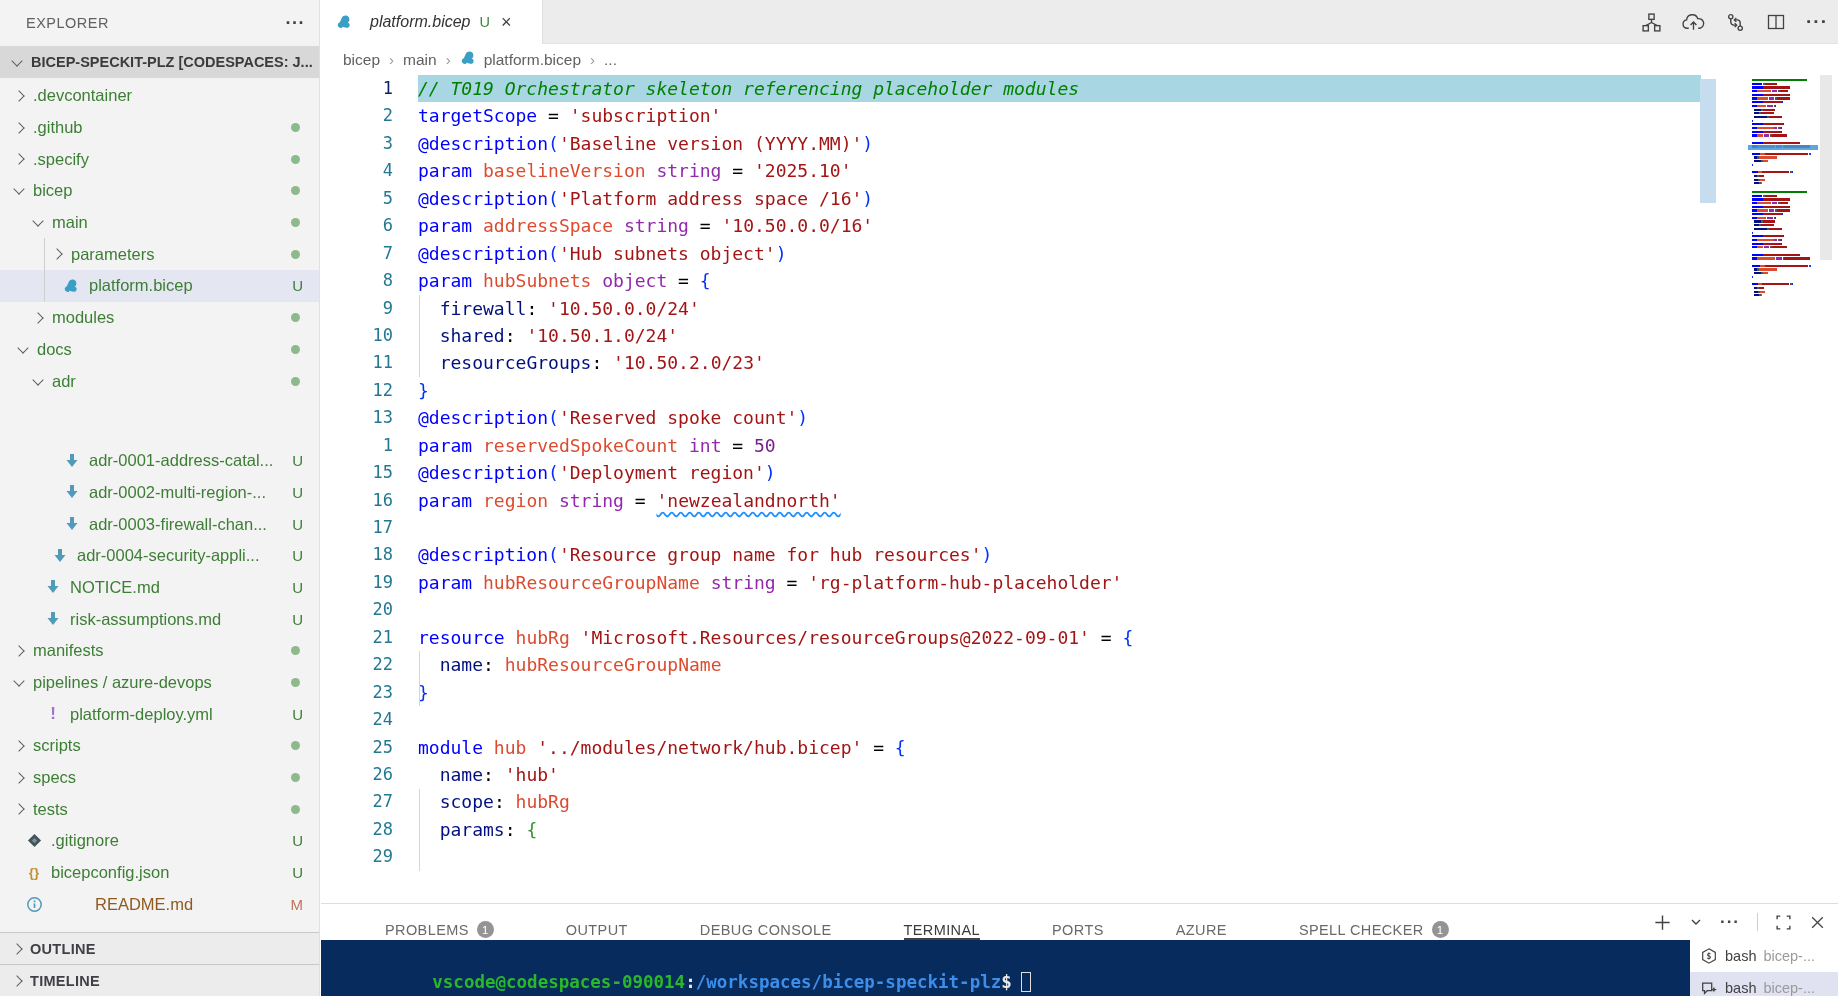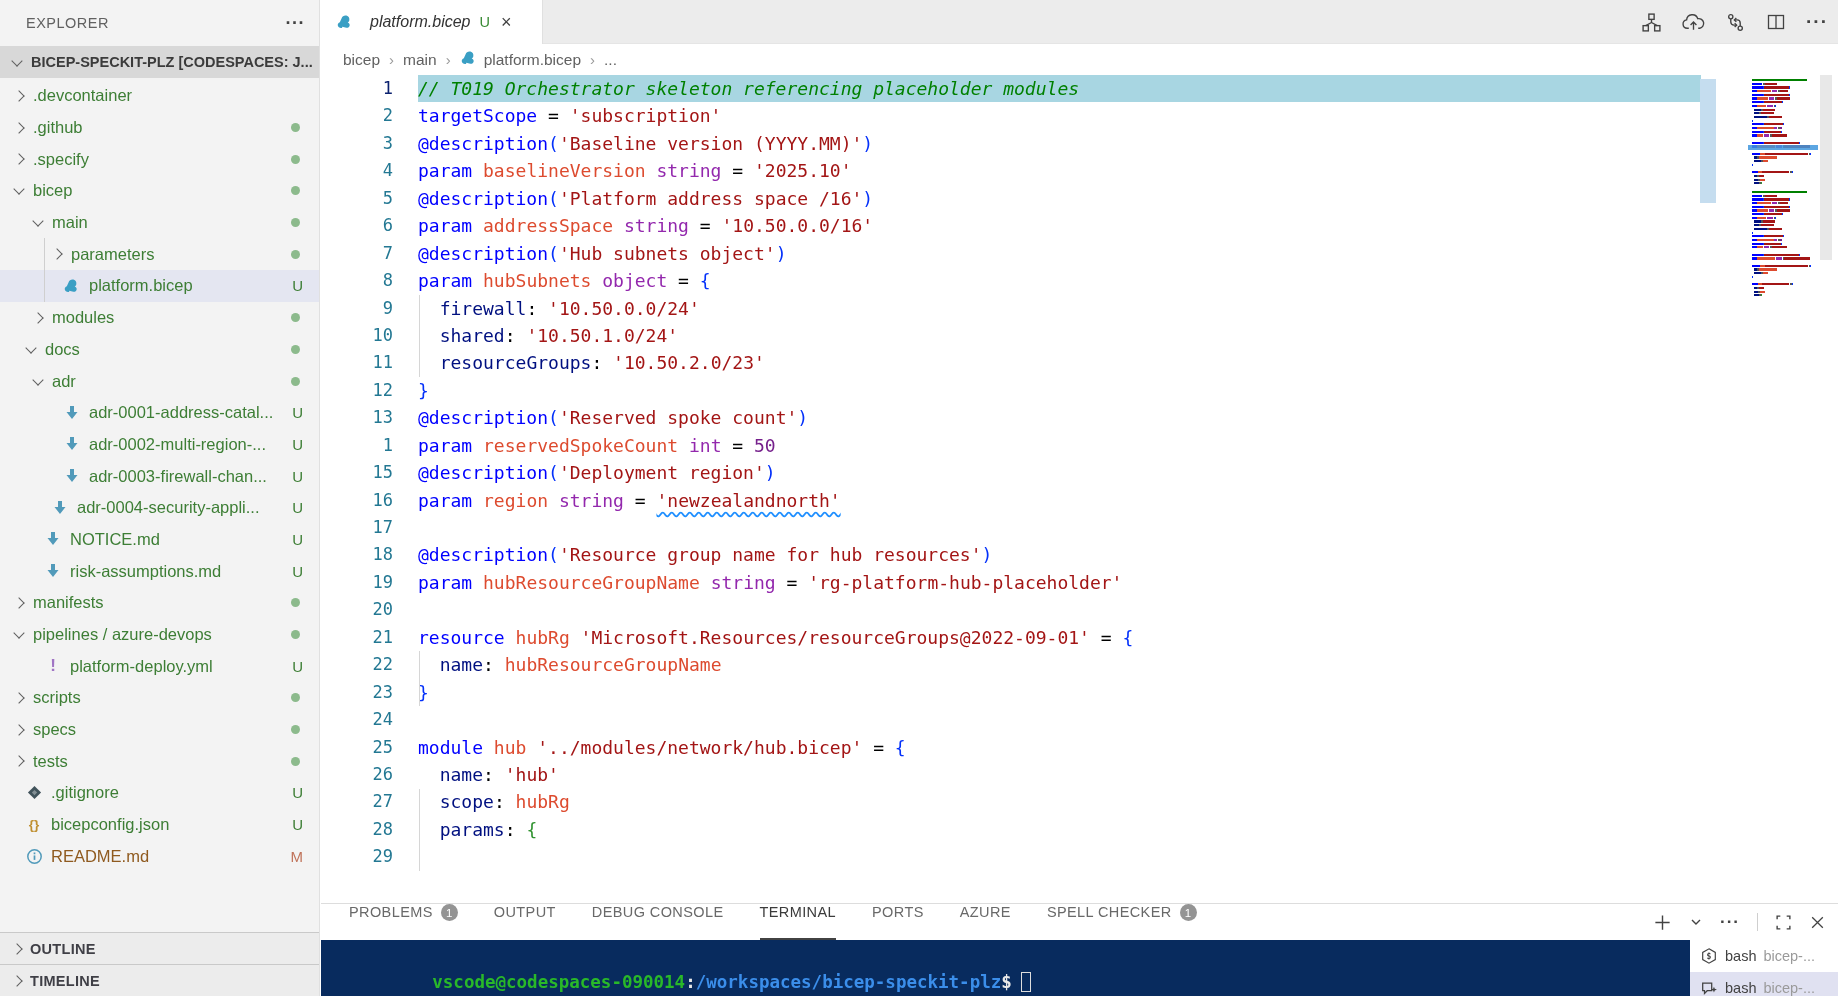--- a/index.html
+++ b/index.html
@@ -89,22 +89,22 @@
   #mm-band { position:absolute; left:1427px; top:70px; width:70px; height:5px;
     background:#3f97dd; opacity:.85; }
   #mm-strip { position:absolute; left:1379px; top:4px; width:16px; height:124px; background:#c5ddef; }
   #mm-scroll { position:absolute; left:1499px; top:0; width:12px; height:185px;
     background:rgba(0,0,0,.09); cursor:pointer; }
 
   
   #panel { position:absolute; left:0; top:903px; right:0; bottom:0; background:#fff;
     border-top:1px solid #ddd; }
   .ptabs { height:36px; display:flex; align-items:center; padding-left:28px; gap:36px; }
-  .ptab { height:100%; display:flex; align-items:flex-start; font-size:14.5px; color:#696969;
-    letter-spacing:.4px; border-bottom:2px solid transparent; cursor:pointer; }
+  .ptab { height:100%; display:flex; align-items:flex-end; font-size:14.5px; color:#696969;
+    letter-spacing:.4px; border-bottom:2px solid transparent; cursor:pointer;margin-left:36px; }
   .ptab.active { color:#3b3b3b; border-bottom-color:#424242; }
   .pbadge { background:#949494; color:#fff; border-radius:50%; width:17px; height:17px;
     font-size:11.5px; display:inline-flex; align-items:center; justify-content:center;
     margin-left:8px; }
   .panel-actions { position:absolute; right:12px; top:0; height:36px; display:flex;
     align-items:center; gap:17px; color:#424242; }
   .pa-icon { cursor:pointer; display:inline-flex; font-size:17px; }
   .vdiv { width:1px; height:18px; background:#cfcfcf; }
   #terminal { position:absolute; left:0; top:36px; width:1369px; bottom:0;
     background:#082b5e; font-family:"DejaVu Sans Mono", monospace; font-size:17.5px;
@@ -169,31 +169,31 @@
             </svg>
           </span>
           <span class="tlabel clr-green">platform.bicep</span>
           <span class="badge bU">U</span>
         </div>
         <div class="titem" style="padding-left: 31px;">
           <span class="chev right"></span>
           <span class="tlabel clr-green">modules</span>
           <span class="dot"></span>
         </div>
-        <div class="titem" style="padding-left: 24px;">
+        <div class="titem" style="padding-left: 16px;">
           <span class="chev down"></span>
           <span class="tlabel clr-green">docs</span>
           <span class="dot"></span>
         </div>
         <div class="titem" style="padding-left: 31px;">
           <span class="chev down"></span>
           <span class="tlabel clr-green">adr</span>
           <span class="dot"></span>
         </div>
-        <div class="titem" style="padding-left: 62px;">
+        <div class="titem" style="padding-left: 62px; margin-top: 48px;">
           <span class="ficon">
             <svg width="16" height="16" viewBox="0 0 16 16">
               <path fill="#519aba" d="M6 1h4v6h3.5L8 14 2.5 7H6z"></path>
             </svg>
           </span>
           <span class="tlabel clr-green">adr-0001-address-catal...</span>
           <span class="badge bU">U</span>
         </div>
         <div class="titem" style="padding-left: 62px;">
           <span class="ficon">
@@ -282,21 +282,21 @@
           <span class="tlabel clr-green">.gitignore</span>
           <span class="badge bU">U</span>
         </div>
         <div class="titem" style="padding-left: 24px;">
           <span class="ficon">
             <span class="json-glyph">{}</span>
           </span>
           <span class="tlabel clr-green">bicepconfig.json</span>
           <span class="badge bU">U</span>
         </div>
-        <div class="titem" style="padding-left: 24px;">
+        <div class="titem" style="padding-left: 24px; gap: 44px;">
           <span class="ficon">
             <svg width="17" height="17" viewBox="0 0 16 16">
               <circle cx="8" cy="8" r="6.3" fill="none" stroke="#519aba" stroke-width="1.4"></circle>
               <rect x="7.2" y="7" width="1.6" height="4.2" fill="#519aba"></rect>
               <rect x="7.2" y="4.2" width="1.6" height="1.7" fill="#519aba"></rect>
             </svg>
           </span>
           <span class="tlabel clr-orange">README.md</span>
           <span class="badge bM">M</span>
         </div>

